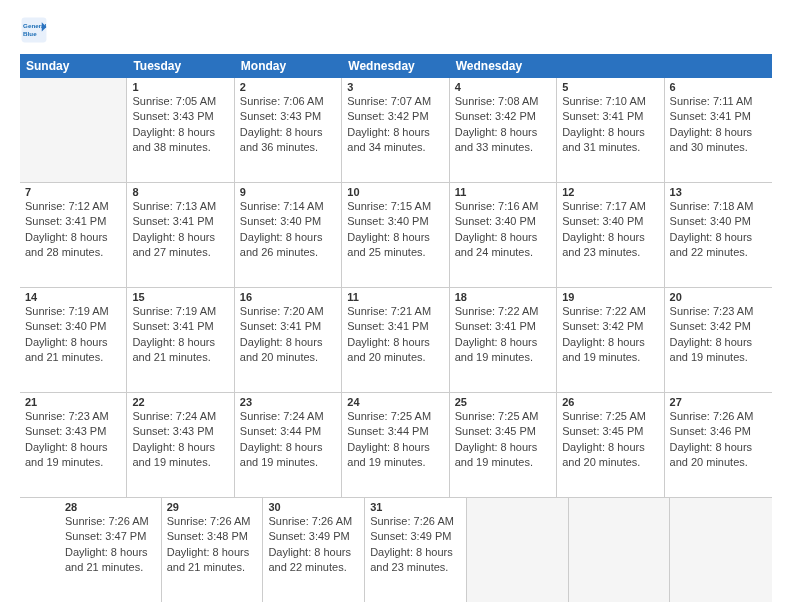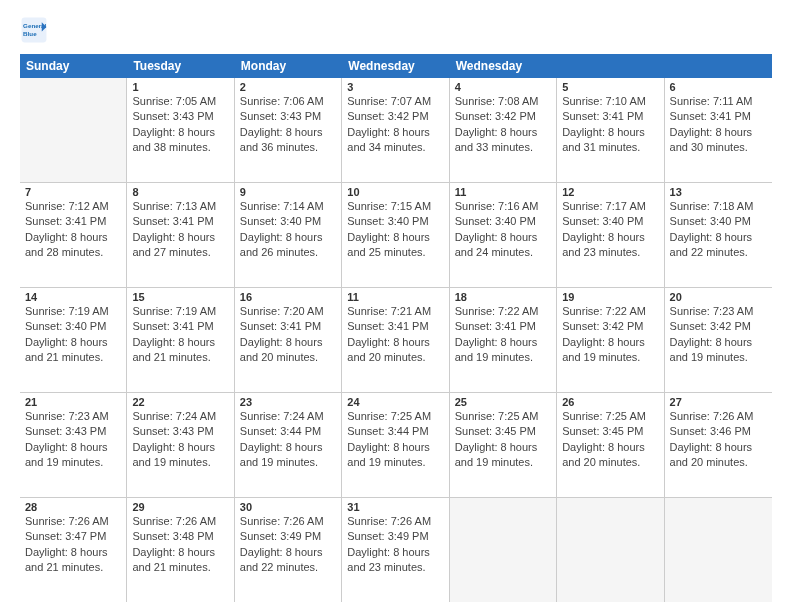--- a/index.html
+++ b/index.html
@@ -74,20 +74,21 @@
       flex: 1;
     }
     .cal-row {
       display: grid;
       grid-template-columns: repeat(7, 1fr);
       flex: 1;
       border-bottom: 1px solid #ccc;
     }
     .cal-row:last-child {
       border-bottom: none;
+      margin-left: 40px;
     }
     .cal-cell {
       border-right: 1px solid #ccc;
       padding: 3px 5px;
       font-size: 9.5px;
       color: #333;
       vertical-align: top;
       min-height: 0;
       background: #fff;
     }

